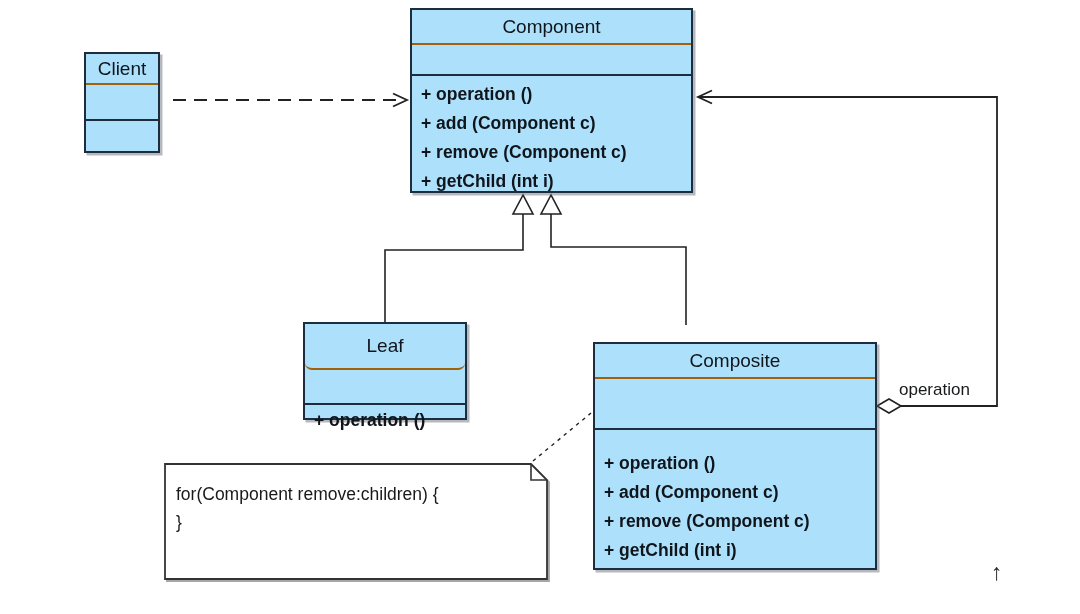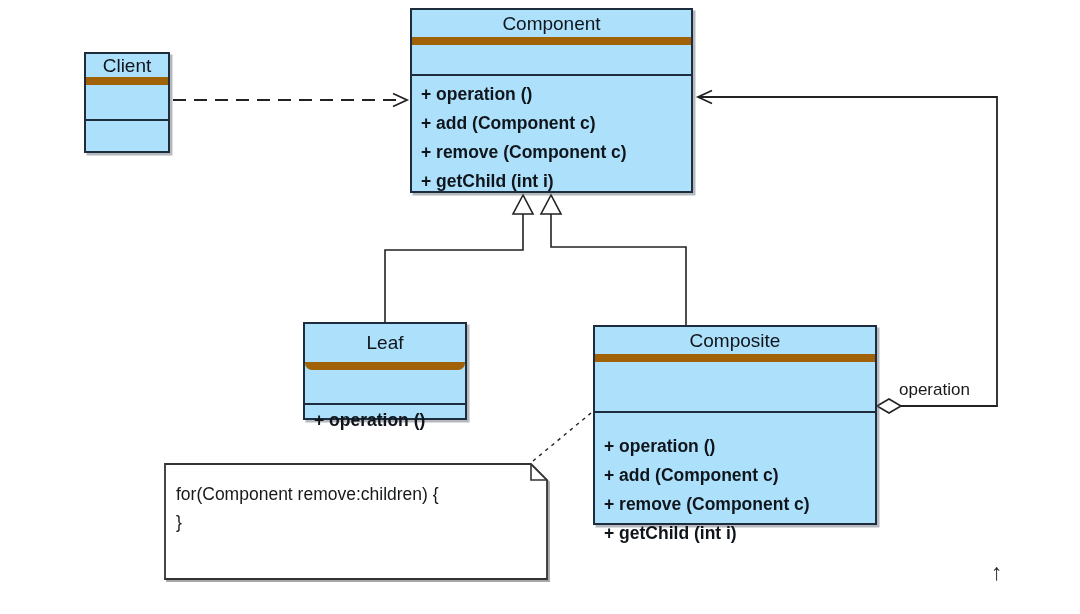--- a/index.html
+++ b/index.html
@@ -22,21 +22,21 @@
     position: absolute;
     z-index: 2;
     background: #ADE1FB;
     border: 2px solid #1E2D3D;
     box-shadow: 2.5px 2.5px 0 rgba(90,100,110,0.45);
     display: flex;
     flex-direction: column;
     color: #10151c;
   }
   .uml-title {
-    border-bottom: 8px solid #a16207;
+    border-bottom: 2px solid #a16207;
     text-align: center;
     font-size: 19px;
     display: flex;
     align-items: center;
     justify-content: center;
     flex: 0 0 auto;
   }
   .uml-attrs {
     border-bottom: 2px solid #1E2D3D;
     flex: 0 0 auto;
@@ -123,21 +123,21 @@
     </g>
 
     <line x1="533" y1="461" x2="591" y2="413" stroke="#222222" stroke-width="1.4" stroke-dasharray="3.5,4.5"></line>
 
     <g filter="url(#noteShadow)">
       <path d="M165,464 L531,464 L547,480 L547,579 L165,579 Z" fill="#ffffff" stroke="#333333" stroke-width="1.8"></path>
       <path d="M531,464 L531,480 L547,480" fill="none" stroke="#333333" stroke-width="1.6"></path>
     </g>
   </svg>
 
-  <div class="uml-class" id="class-client" style="left:84px; top:52px; width:86px; height:101px;">
+  <div class="uml-class" id="class-client" style="left:84px; top:52px; width:76px; height:101px;">
     <div class="uml-title" style="height:31px;">Client</div>
     <div class="uml-attrs" style="height:36px;"></div>
     <div class="uml-methods"></div>
   </div>
 
   <div class="uml-class" id="class-component" style="left:410px; top:8px; width:283px; height:185px;">
     <div class="uml-title" style="height:35px;">Component</div>
     <div class="uml-attrs" style="height:31px;"></div>
     <div class="uml-methods">
       <div class="m-line">+ operation ()</div>
@@ -148,21 +148,21 @@
   </div>
 
   <div class="uml-class" id="class-leaf" style="left:303px; top:322px; width:164px; height:98px;">
     <div class="uml-title" style="height:46px;border-radius:7px;">Leaf</div>
     <div class="uml-attrs" style="height:35px;"></div>
     <div class="uml-methods">
       <div class="m-line">+ operation ()</div>
     </div>
   </div>
 
-  <div class="uml-class" id="class-composite" style="left:593px; top:325px; width:284px; height:200px;gap:17px;">
+  <div class="uml-class" id="class-composite" style="left:593px; top:342px; width:284px; height:228px;gap:17px;">
     <div class="uml-title" style="height:35px;">Composite</div>
     <div class="uml-attrs" style="height:34px;"></div>
     <div class="uml-methods">
       <div class="m-line">+ operation ()</div>
       <div class="m-line">+ add (Component c)</div>
       <div class="m-line">+ remove (Component c)</div>
       <div class="m-line">+ getChild (int i)</div>
     </div>
   </div>
 

